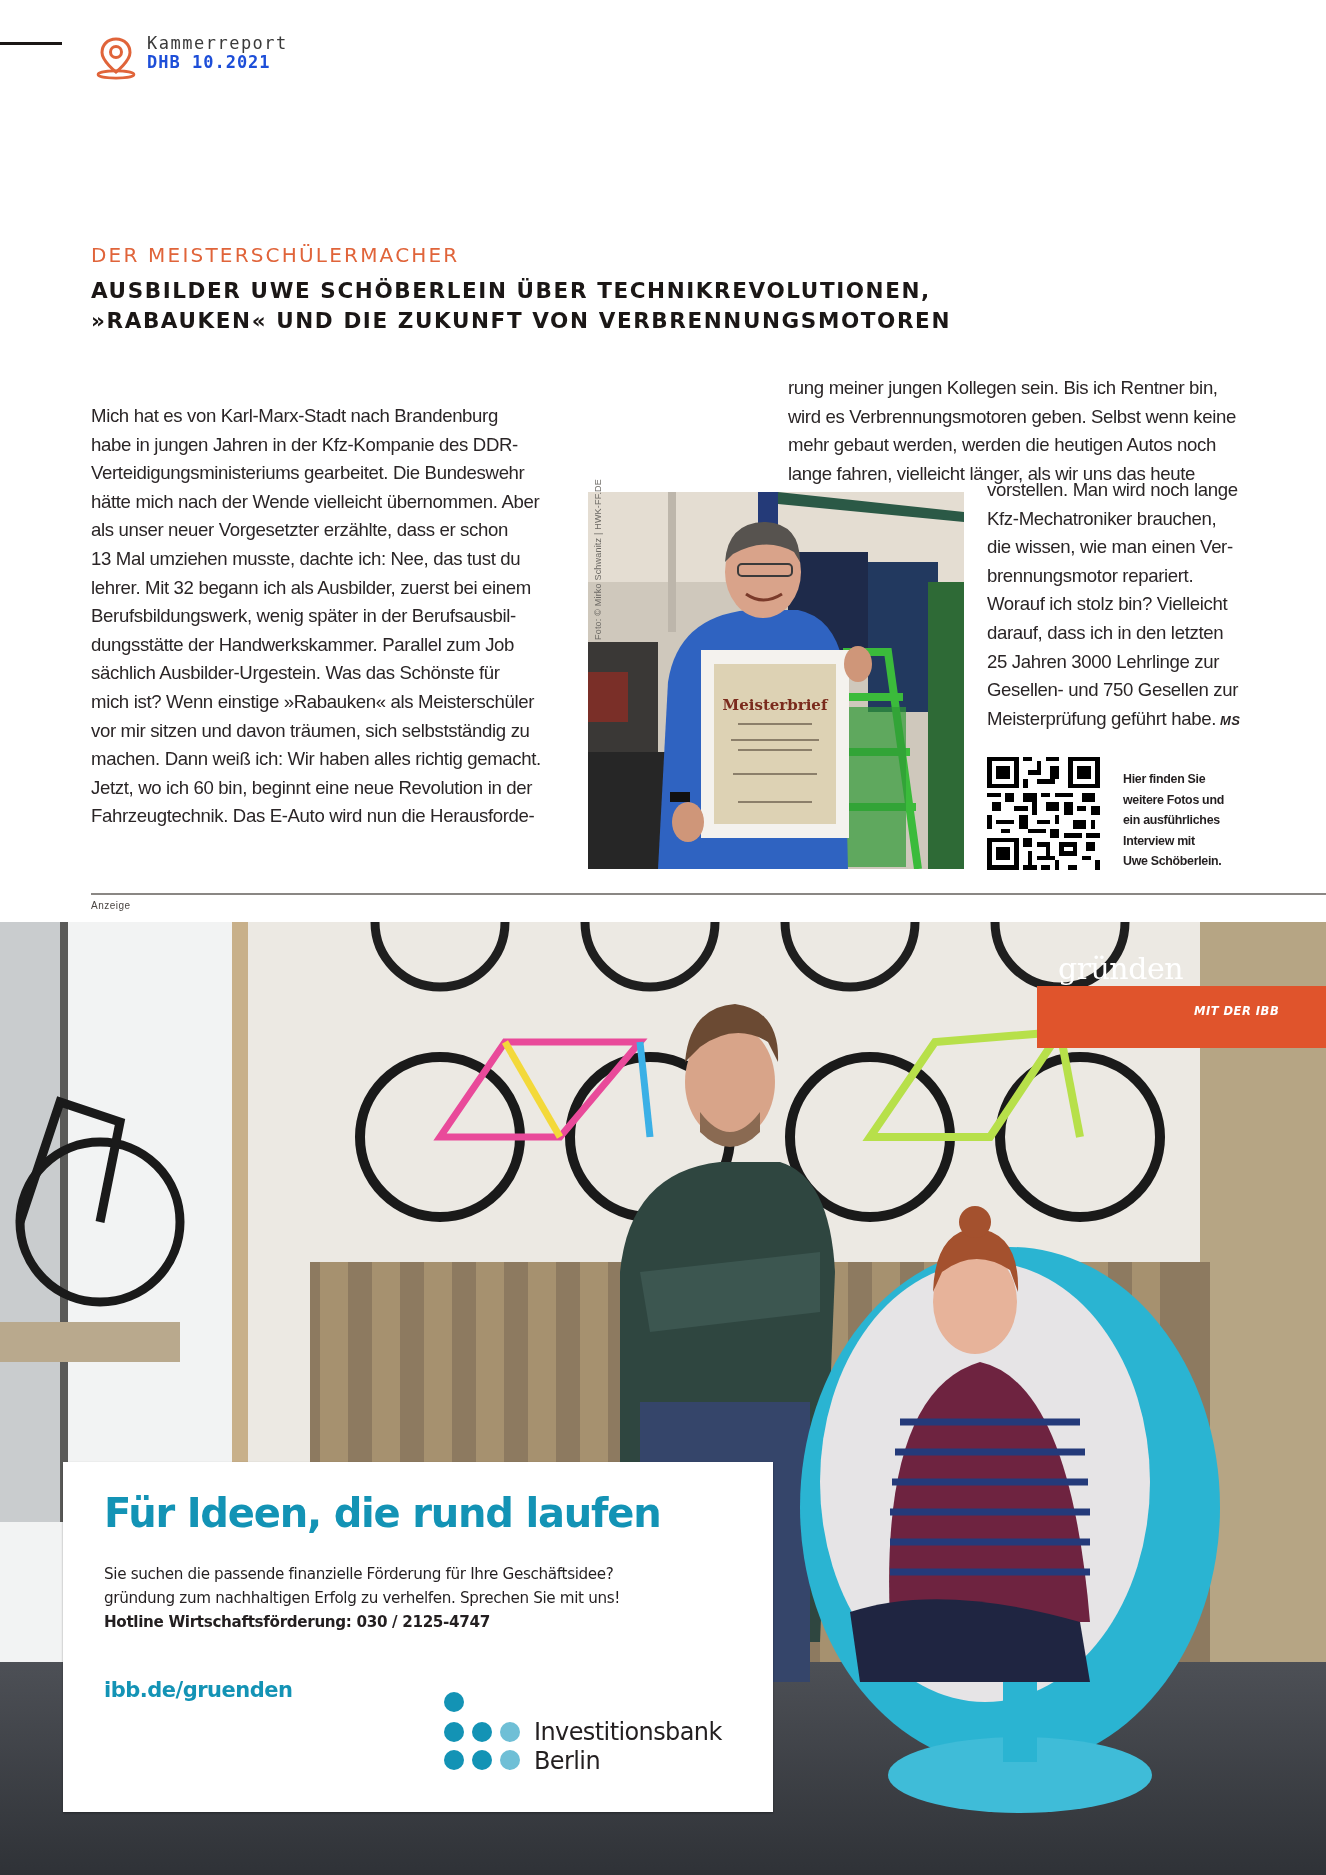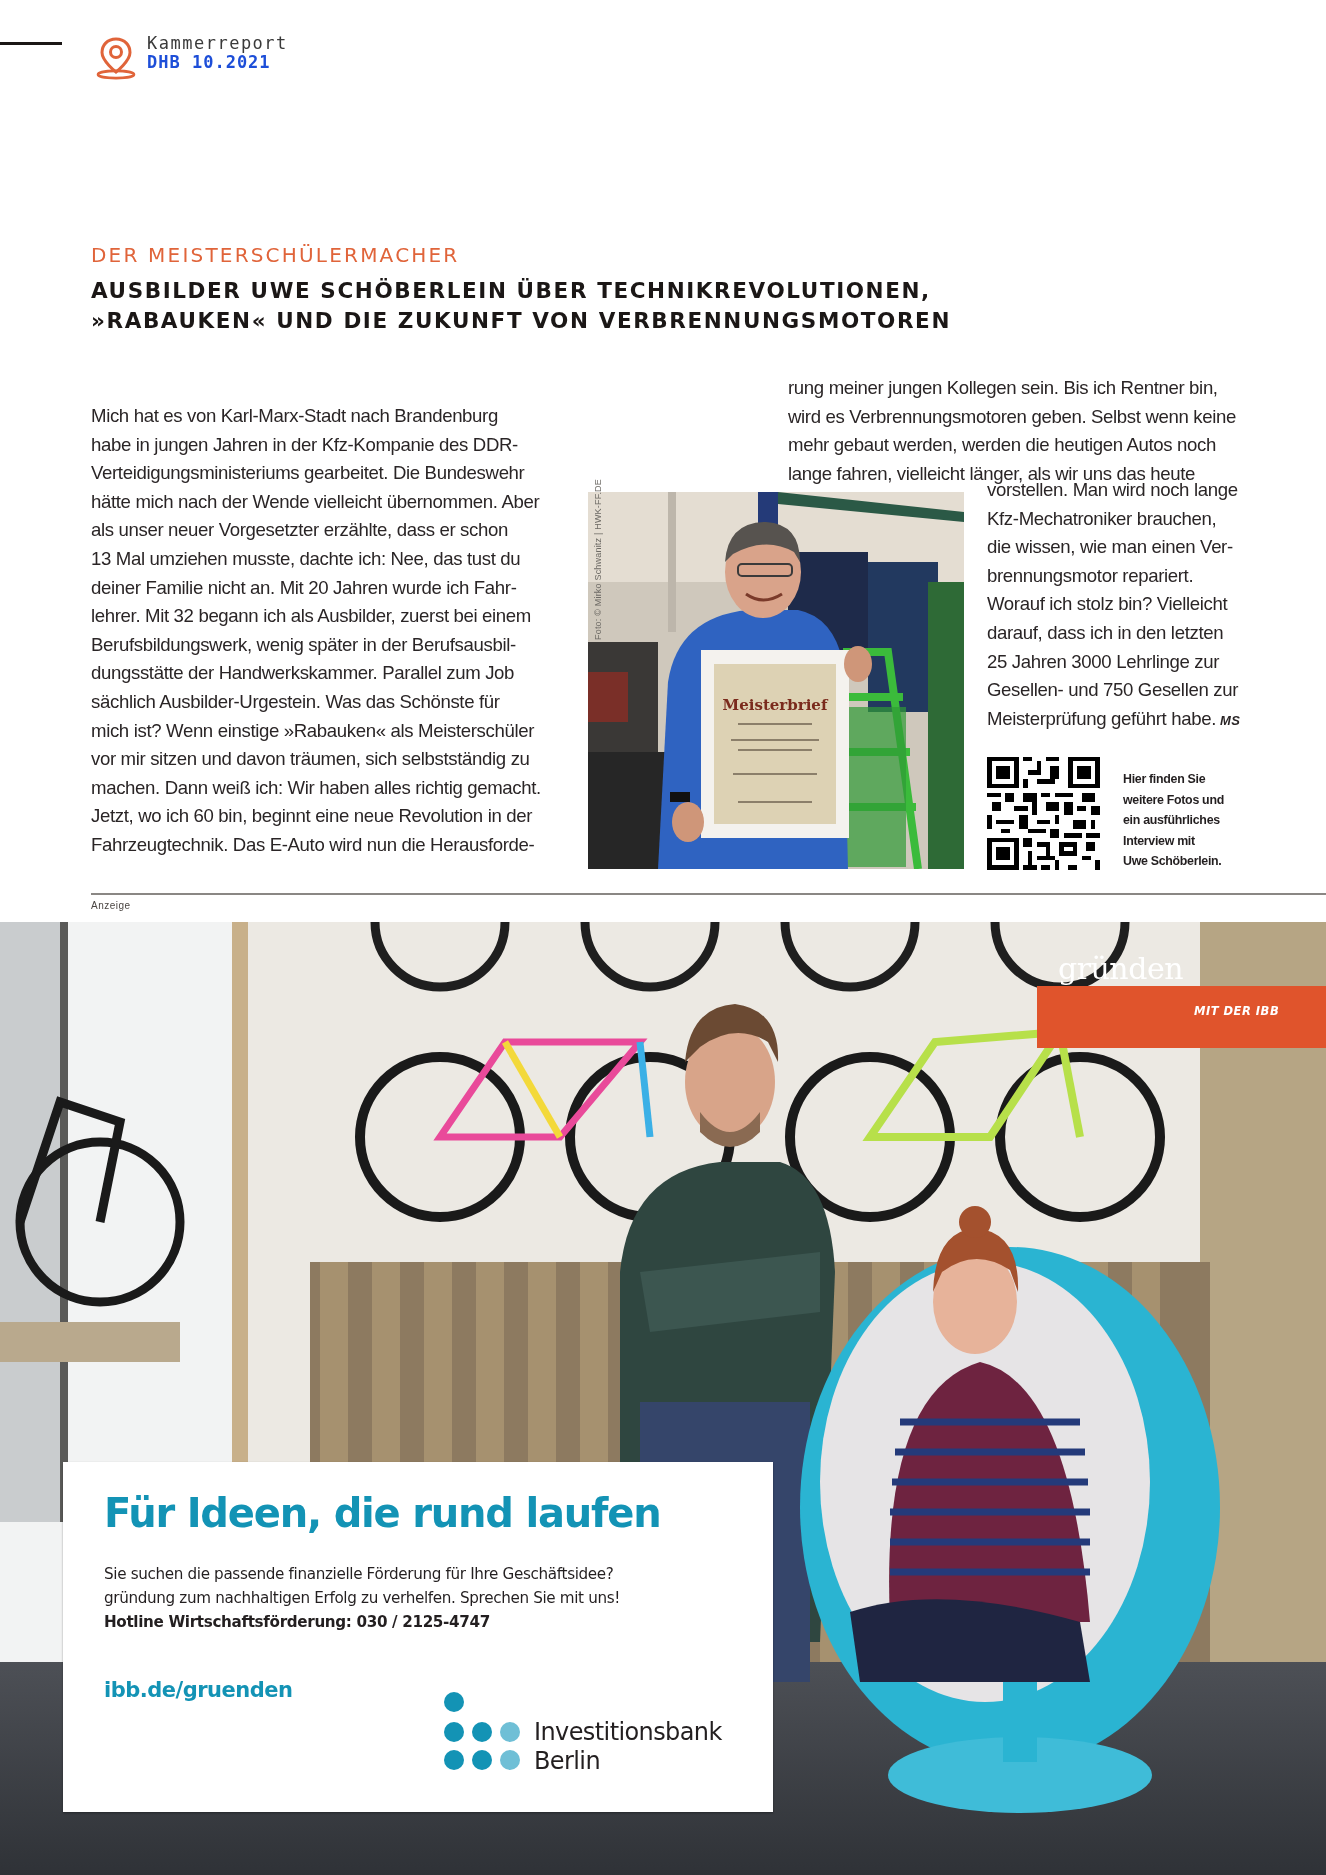--- a/index.html
+++ b/index.html
@@ -73,21 +73,20 @@
   <span style="display:block">»RABAUKEN« UND DIE ZUKUNFT VON VERBRENNUNGSMOTOREN</span>
 </h1>
 
 <div class="body-text col-left">
   <span class="ln">Mich hat es von Karl-Marx-Stadt nach Brandenburg</span>
   <span class="ln">habe in jungen Jahren in der Kfz-Kompanie des DDR-</span>
   <span class="ln">Verteidigungsministeriums gearbeitet. Die Bundeswehr</span>
   <span class="ln">hätte mich nach der Wende vielleicht übernommen. Aber</span>
   <span class="ln">als unser neuer Vorgesetzter erzählte, dass er schon</span>
   <span class="ln">13 Mal umziehen musste, dachte ich: Nee, das tust du</span>
-  <span class="ln">deiner Familie nicht an. Mit 20 Jahren wurde ich Fahr-</span>
   <span class="ln">lehrer. Mit 32 begann ich als Ausbilder, zuerst bei einem</span>
   <span class="ln">Berufsbildungswerk, wenig später in der Berufsausbil-</span>
   <span class="ln">dungsstätte der Handwerkskammer. Parallel zum Job</span>
   <span class="ln">sächlich Ausbilder-Urgestein. Was das Schönste für</span>
   <span class="ln">mich ist? Wenn einstige »Rabauken« als Meisterschüler</span>
   <span class="ln">vor mir sitzen und davon träumen, sich selbstständig zu</span>
   <span class="ln">machen. Dann weiß ich: Wir haben alles richtig gemacht.</span>
   <span class="ln">Jetzt, wo ich 60 bin, beginnt eine neue Revolution in der</span>
   <span class="ln">Fahrzeugtechnik. Das E-Auto wird nun die Herausforde-</span>
 </div>

